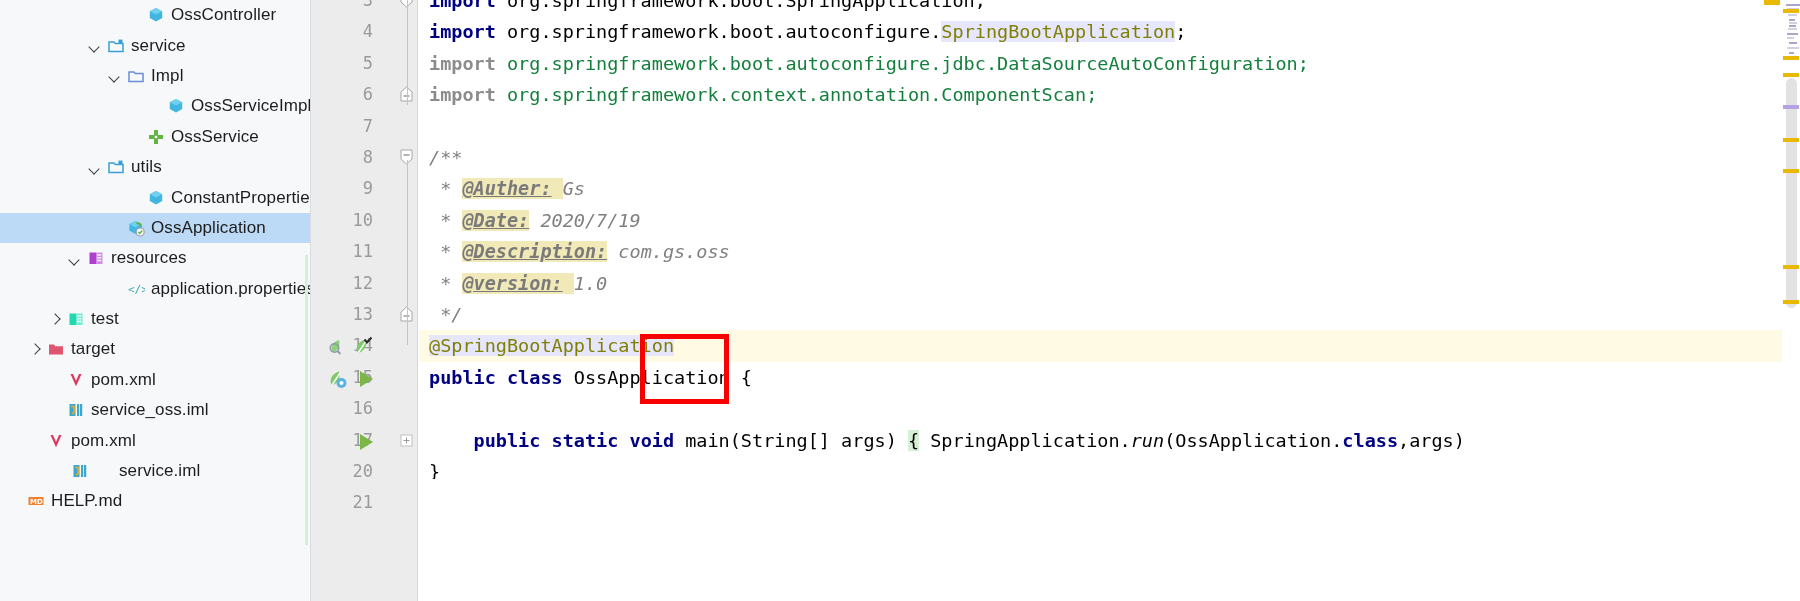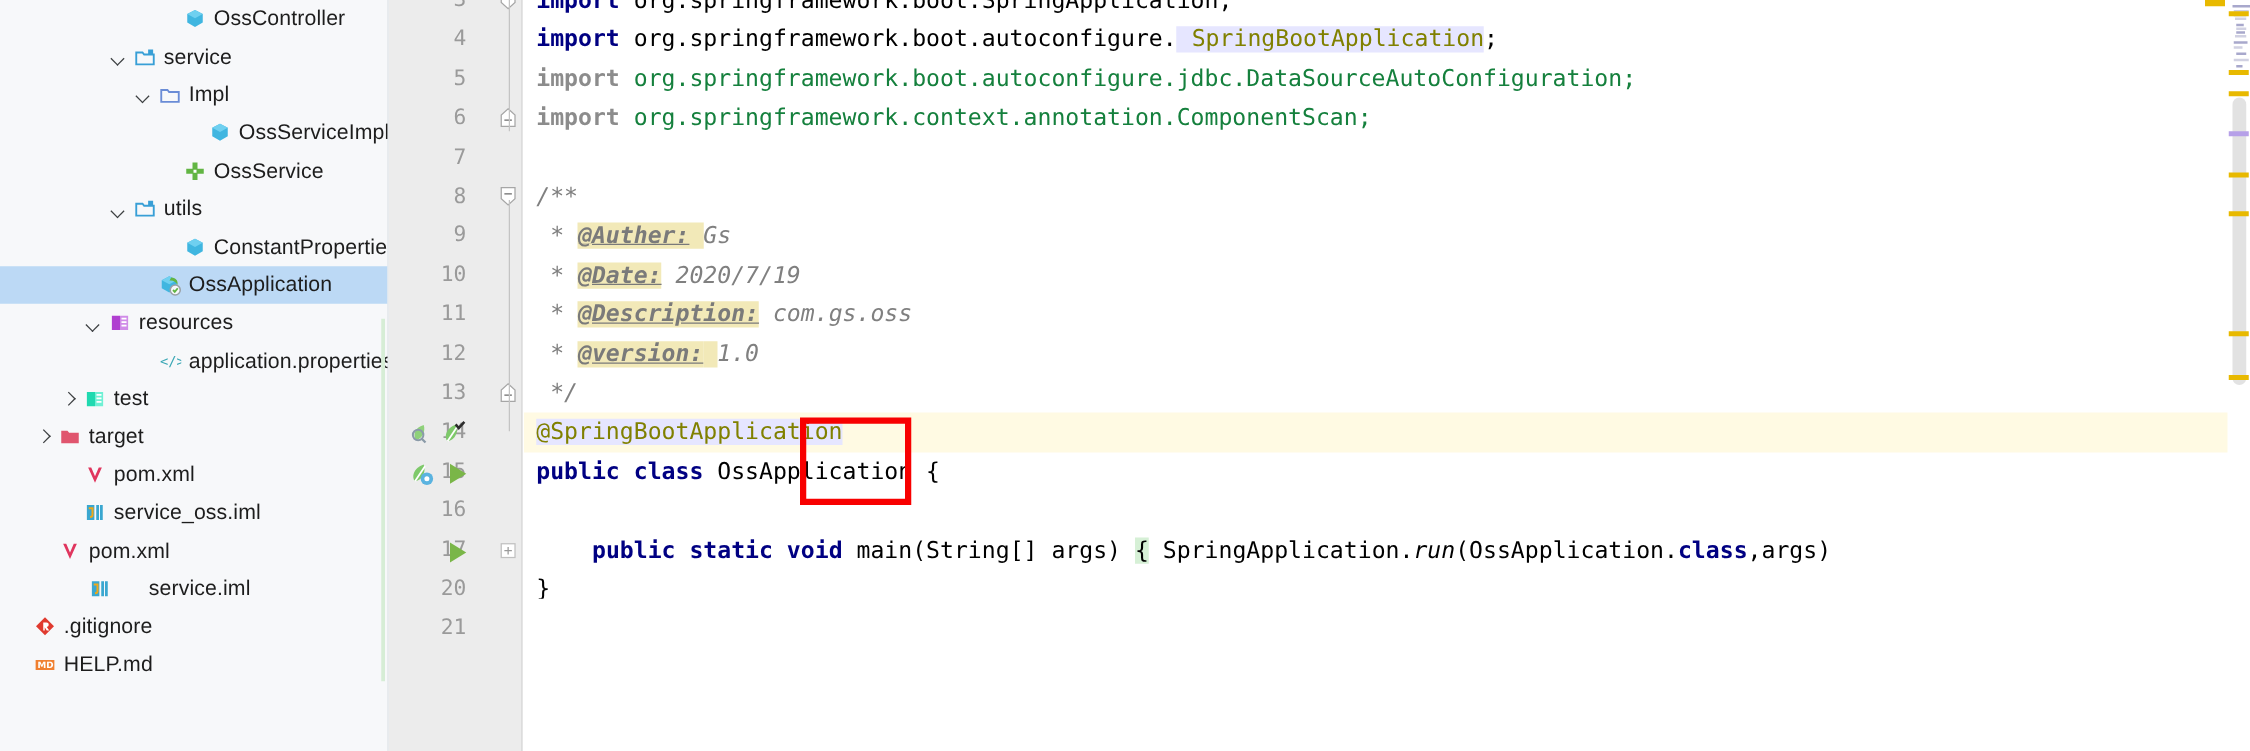--- a/index.html
+++ b/index.html
@@ -120,21 +120,21 @@
     font-size: 18.5px;
     color: #000000;
     padding-left: 10px;
   }
   .cl.caret-line { background: #fffae3; }
 
   .kw  { color: #000082; font-weight: bold; }
   .plain { color: #000000; }
   .grayed { color: #15803d; }
   .anno-hl { color: #808000; background: #e6e6ff; }
-  .ident-hl { color: #808000; background: #e6e6ff; padding-left: 12px; }
+  .ident-hl { color: #808000; background: #e6e6ff; }
   .cmt { color: #808080; font-style: italic; }
   .jdoc-tag {
     color: #7a7a7a; font-style: italic; font-weight: bold;
     text-decoration: underline; background: #f2e9b8;
   }
   .jdoc-val { color: #808080; font-style: italic; }
   .jdoc-val.hl { background: #f2e9b8; }
   .brace-hl { background: #d6f0d6; }
   .ital { font-style: italic; }
 
@@ -335,30 +335,20 @@
           <span class="arrow none"></span>
           <span class="ticon">
             <svg width="18" height="18" viewBox="0 0 18 18">
               <rect x="2.5" y="3" width="6" height="12" fill="#3aa7d0"></rect>
               <rect x="10" y="3" width="2.2" height="12" fill="#3aa7d0"></rect>
               <rect x="13" y="3" width="2.2" height="12" fill="#3aa7d0"></rect>
               <path d="M4 5.5 L7 5.5 L7 11 Q7 12.6 5 12.6" fill="none" stroke="#f0a818" stroke-width="1.6"></path>
             </svg>
           </span>
           <span class="tlabel">service.iml</span>
-        </div>
-        <div class="tree-row" style="padding-left: 8px;">
-          <span class="arrow none"></span>
-          <span class="ticon">
-            <svg width="18" height="18" viewBox="0 0 18 18">
-              <path d="M9 1.8 L16.2 9 L9 16.2 L1.8 9 Z" fill="#e03a2f"></path>
-              <path d="M7.6 6 L10.2 6 Q12 6 12 7.8 Q12 9.4 10.4 9.6 L12.4 12.4 L10.4 12.4 L8.8 9.8 L8.8 12.4 L7.6 12.4 Z" fill="#ffffff"></path>
-            </svg>
-          </span>
-          <span class="tlabel">.gitignore</span>
         </div>
         <div class="tree-row" style="padding-left: 8px;">
           <span class="arrow none"></span>
           <span class="ticon">
             <svg width="18" height="18" viewBox="0 0 18 18">
               <rect x="1.5" y="5" width="15" height="8" fill="#f08030"></rect>
               <text x="3" y="11.6" font-size="7" font-family="&quot;DejaVu Sans&quot;, sans-serif" fill="#ffffff" font-weight="bold">MD</text>
             </svg>
           </span>
           <span class="tlabel">HELP.md</span>

